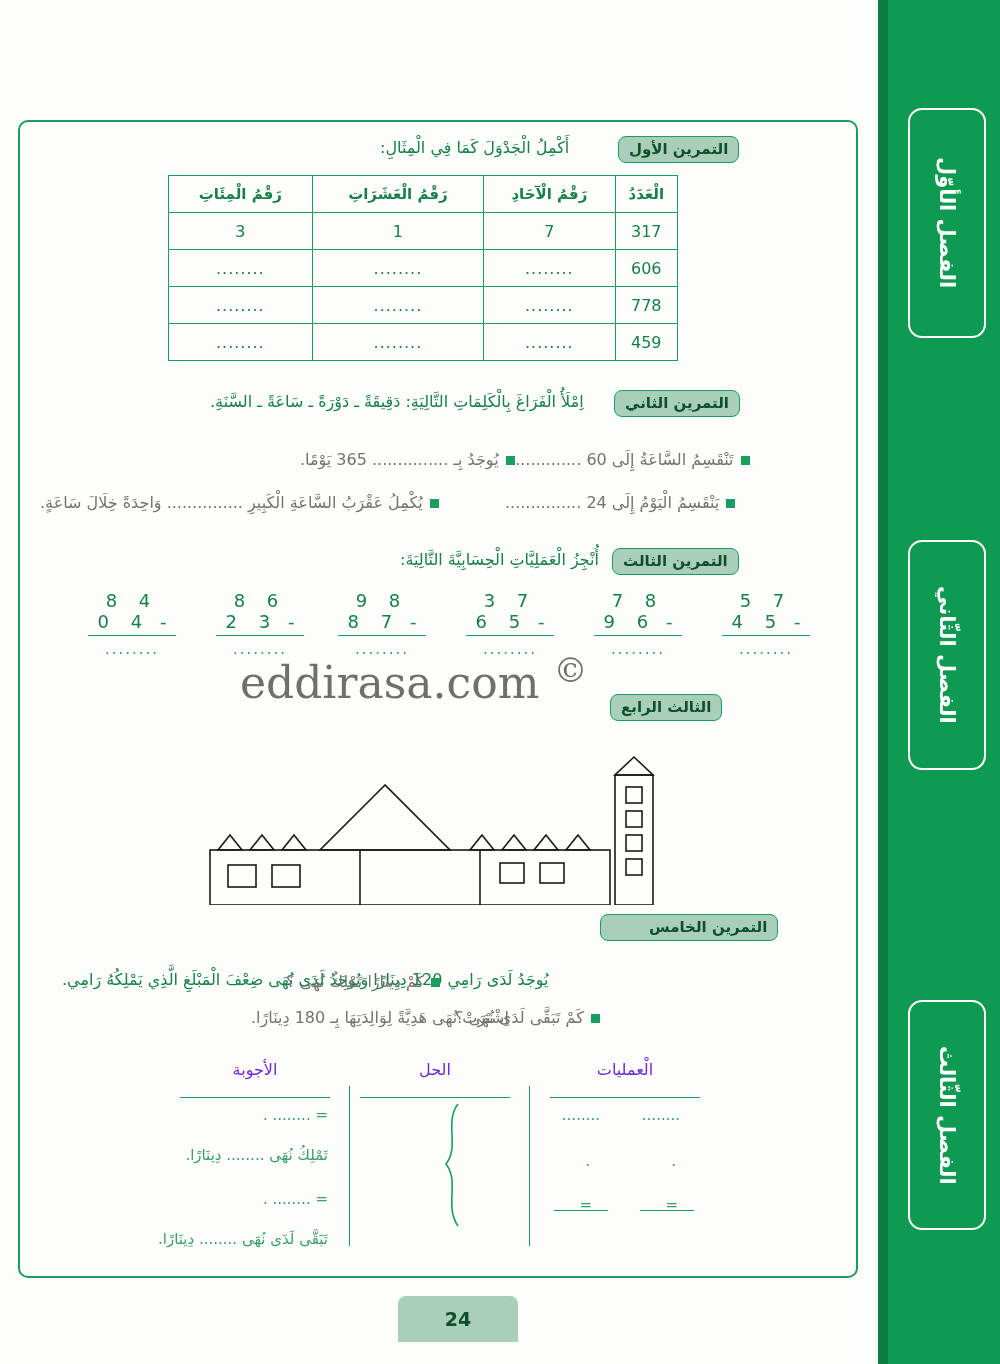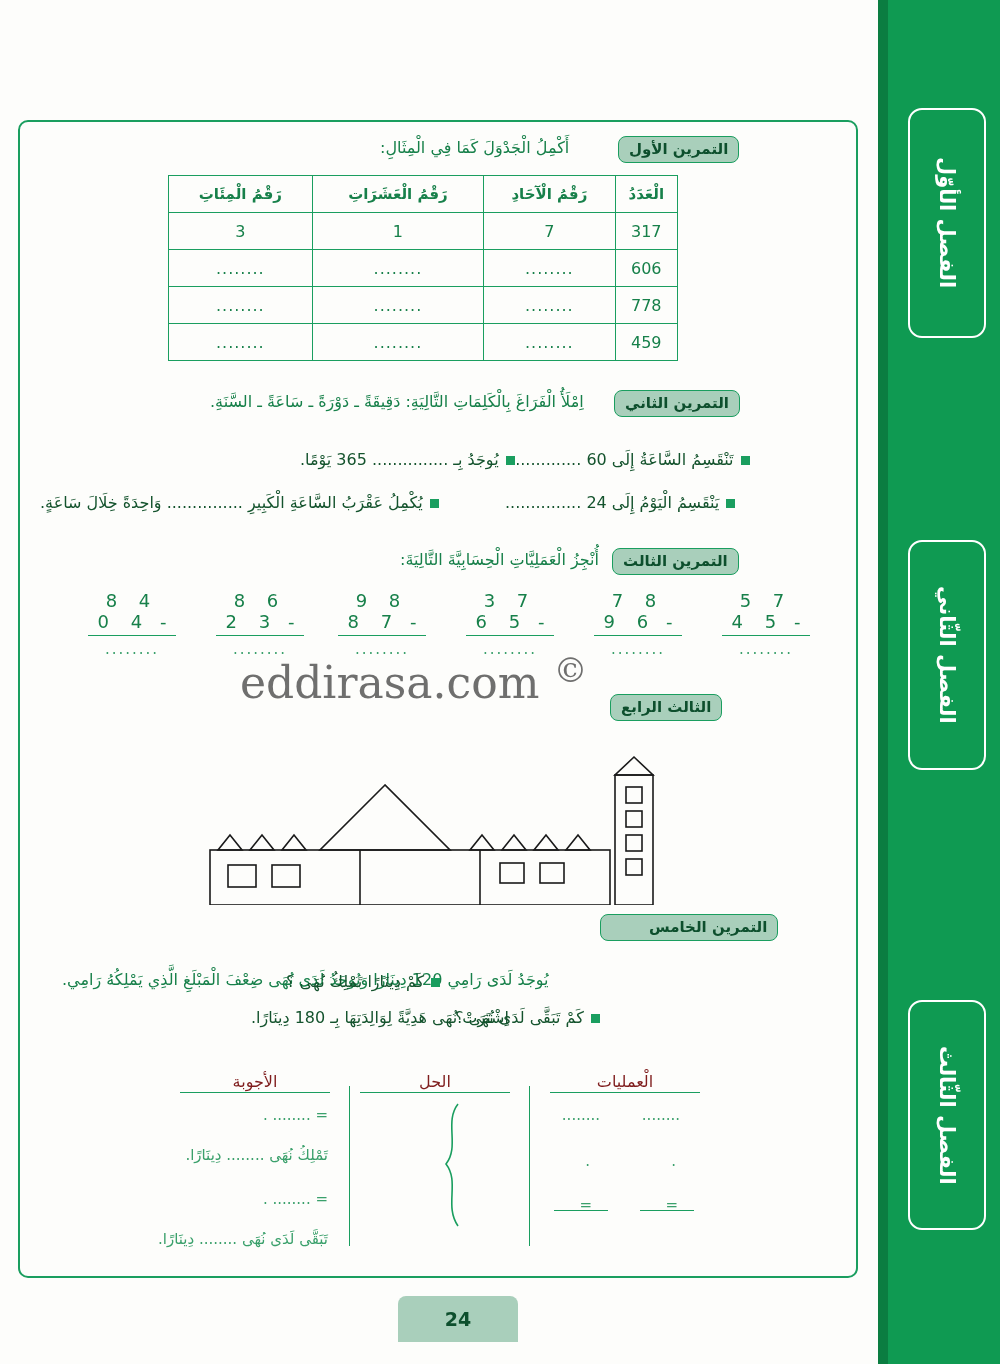--- a/index.html
+++ b/index.html
@@ -131,21 +131,21 @@
   .bullet {
     display: inline-block;
     width: 9px; height: 9px;
     background: #1a9e5f;
     margin-left: 7px;
     vertical-align: middle;
   }
   .row-line {
     position: absolute;
     font-size: 16px;
-    color: #14532d;
+    color: #737373;
     white-space: nowrap;
   }
 
   
   .op {
     position: absolute;
     width: 96px;
     text-align: center;
     color: #17804a;
     font-size: 18px;
@@ -194,24 +194,23 @@
   .sol {
     position: absolute;
     left: 180px;
     top: 1060px;
     width: 520px;
     height: 190px;
   }
   .sol .hdr {
     position: absolute;
     font-size: 16px;
-    color: #7f1d1d;
+    color: #6d28d9;
     border-bottom: 1.5px solid #1a9e5f;
-    padding-bottom: 1px;
-    margin-top: 12px;
+    padding-bottom: 18px;
   }
   .sol .vline {
     position: absolute;
     top: 26px;
     width: 0;
     height: 160px;
     border-right: 1.5px solid #1a9e5f;
   }
   .sol .line {
     position: absolute;

